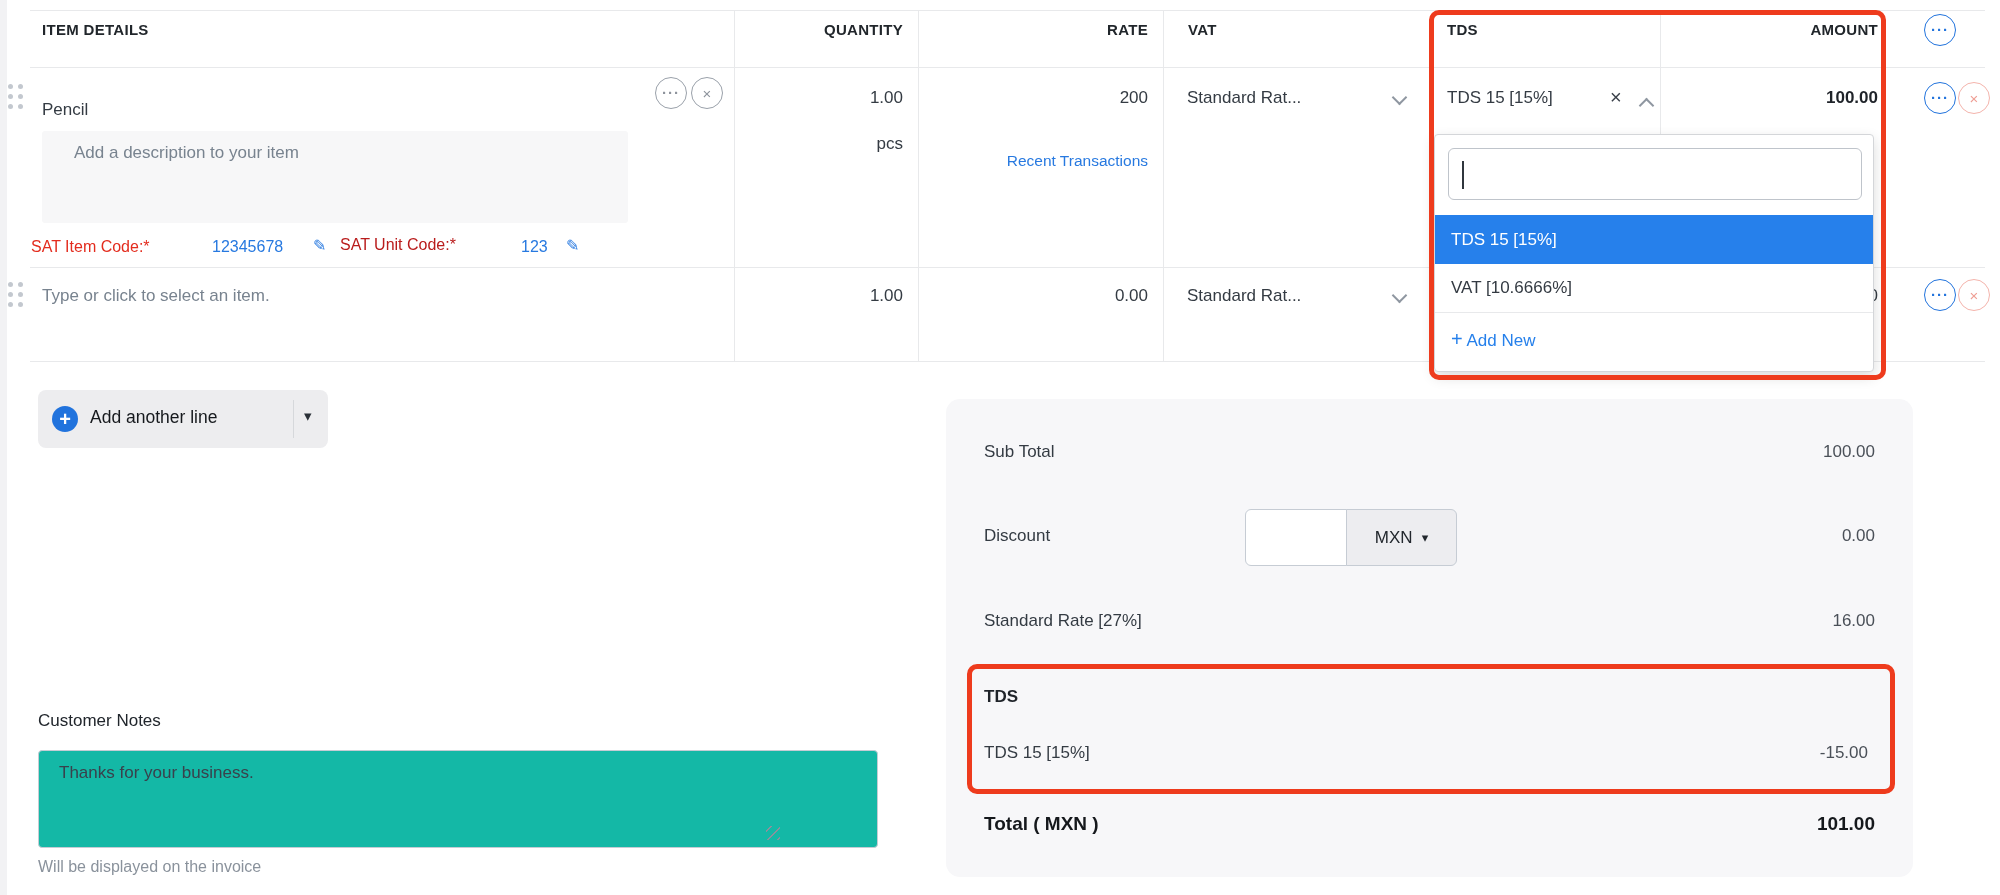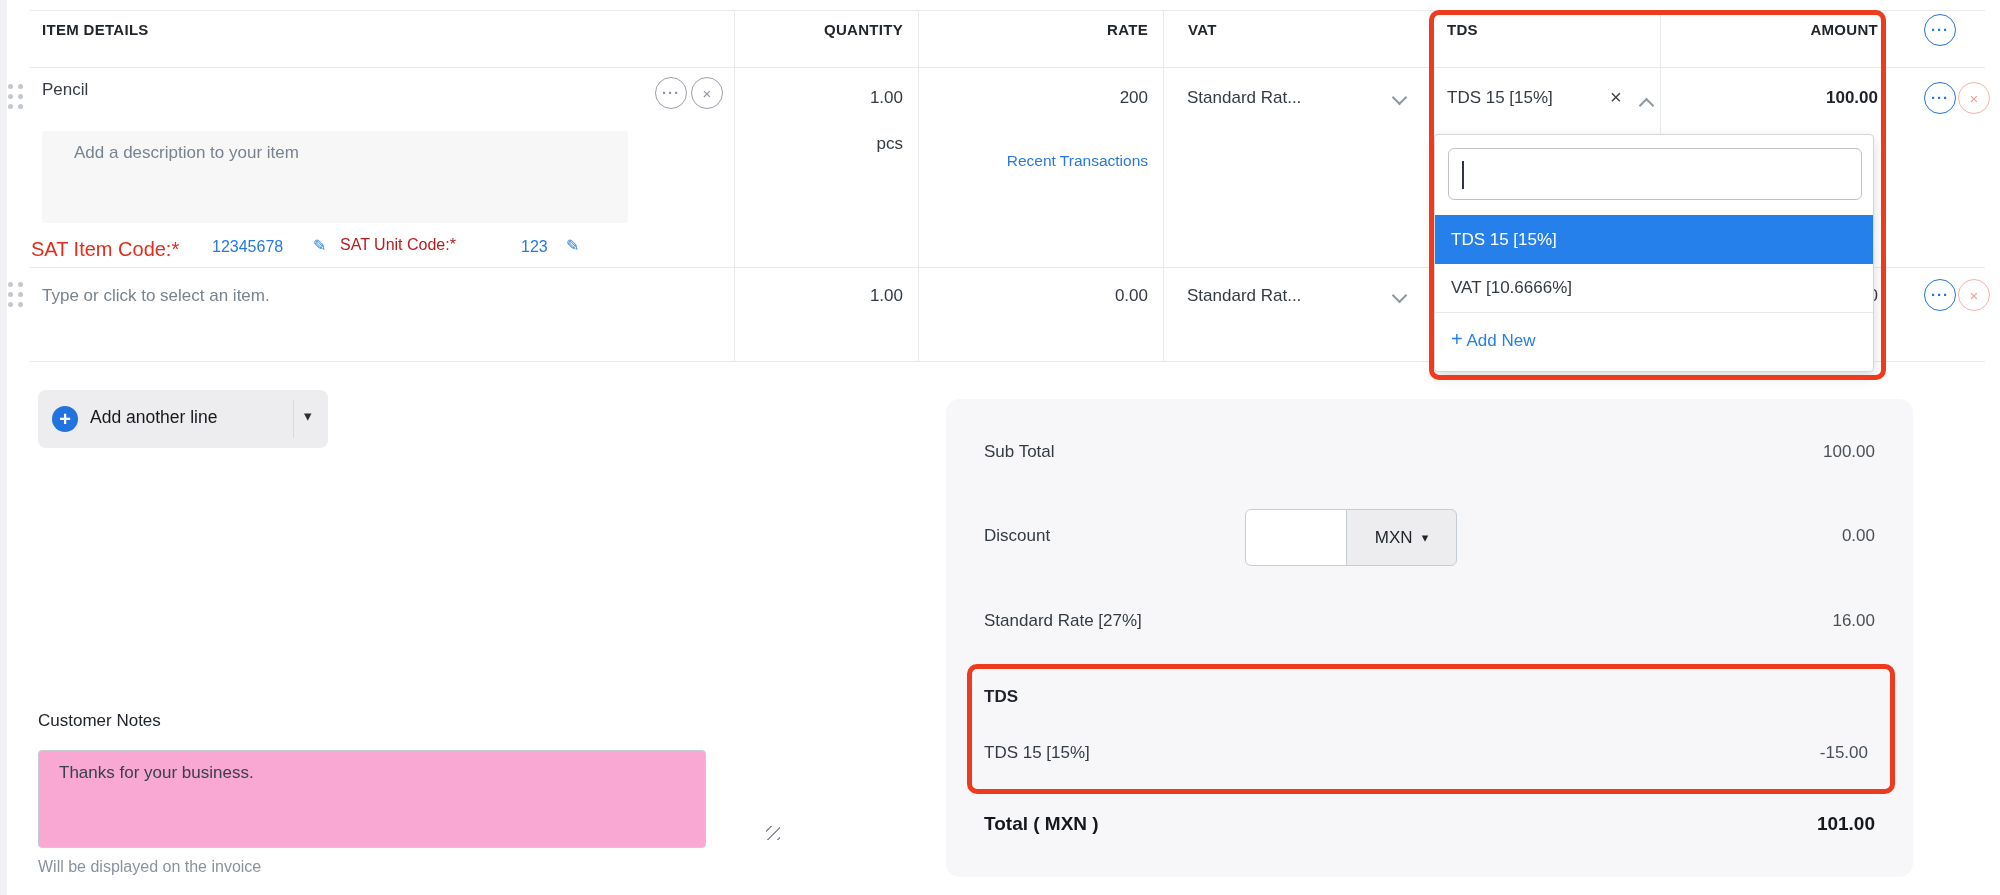--- a/index.html
+++ b/index.html
@@ -66,23 +66,23 @@
   .input-group .txt{
     position:absolute;left:0;top:0;width:102px;height:57px;background:#fff;border:1px solid #c6ccd4;
     border-radius:6px 0 0 6px;box-sizing:border-box;font-size:17px;padding:0 10px;outline:none;font-family:inherit;
   }
   .input-group .cur{
     position:absolute;left:101px;top:0;width:111px;height:57px;background:#ededf0;border:1px solid #c6ccd4;
     border-radius:0 6px 6px 0;box-sizing:border-box;display:flex;align-items:center;justify-content:center;
     gap:9px;font-size:17px;color:#22272d;cursor:pointer;
   }
   .notes-area{
-    position:absolute;left:38px;top:750px;width:668px;height:98px;border:1px solid #c6ccd4;
+    position:absolute;left:38px;top:750px;width:840px;height:98px;border:1px solid #c6ccd4;
     border-radius:4px;box-sizing:border-box;font-size:17px;color:#39414c;padding:12px 20px;
-    font-family:inherit;resize:none;outline:none;background:#f9a8d4;
+    font-family:inherit;resize:none;outline:none;background:#14b8a6;
   }
   .resize-grip{position:absolute;left:766px;top:826px;width:14px;height:14px;
     background:repeating-linear-gradient(135deg,transparent 0 3px,#8a929c 3px 4.5px,transparent 4.5px 7px);
     pointer-events:none;}
   .leftstrip{position:absolute;left:0;top:0;width:7px;height:895px;background:#f2f2f4;}
 </style>
 </head>
 <body>
 
 <div class="leftstrip"></div>
@@ -104,34 +104,34 @@
 <div class="hdr num" style="left:1678px;top:21px;width:200px;">AMOUNT</div>
 
 <div class="dots" style="left:8px;top:84px;">
   <span></span>
     <span></span>
     <span></span>
     <span></span>
     <span></span>
     <span></span>
 </div>
-<div class="cell" style="left:42px;top:80px;">Pencil</div>
+<div class="cell" style="left:42px;top:100px;">Pencil</div>
 
 <div class="circle-icon icon-gray" style="left:655px;top:77px;">
   <span class="ellipsis-glyph">···</span>
 </div>
 <div class="circle-icon icon-gray" style="left:691px;top:77px;">
   <span>×</span>
 </div>
 
 <div class="desc-box" style="left:42px;top:131px;width:586px;height:92px;">
   <div class="cell muted" style="left:32px;top:12px;text-align:right;">Add a description to your item</div>
 </div>
 
-<div class="cell" style="left:31px;top:238px;font-size:20px;color:#e32c1e;">SAT Item Code:*</div>
+<div class="cell" style="left:31px;top:238px;font-size:16px;color:#e32c1e;">SAT Item Code:*</div>
 <div class="cell link" style="left:212px;top:238px;font-size:16px;">12345678</div>
 <div class="cell link" style="left:313px;top:236px;font-size:16px;">✎</div>
 <div class="cell" style="left:340px;top:236px;font-size:16px;color:#b91c1c;">SAT Unit Code:*</div>
 <div class="cell link" style="left:521px;top:238px;font-size:16px;">123</div>
 <div class="cell link" style="left:566px;top:236px;font-size:16px;">✎</div>
 
 <div class="cell num" style="left:740px;top:88px;width:163px;">1.00</div>
 <div class="cell num" style="left:740px;top:134px;width:163px;">pcs</div>
 <div class="cell num" style="left:948px;top:88px;width:200px;">200</div>
 <div class="cell num link" style="left:948px;top:152px;width:200px;font-size:15.5px;">Recent Transactions</div>

